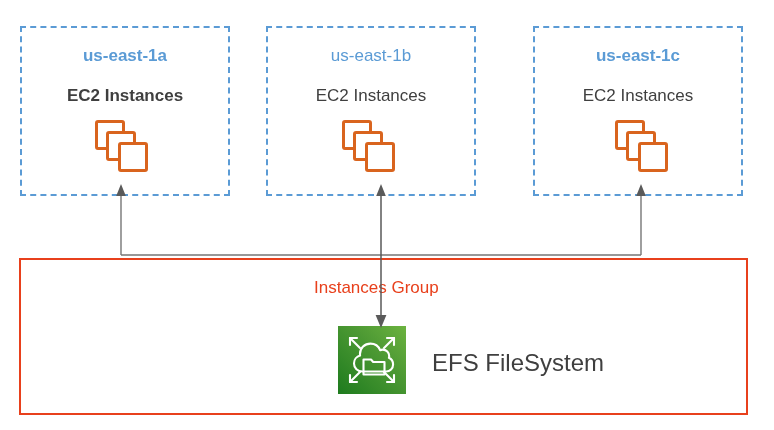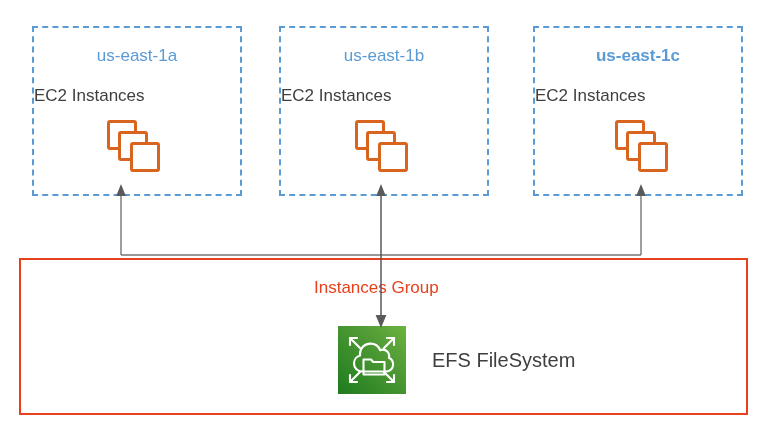--- a/index.html
+++ b/index.html
@@ -29,21 +29,21 @@
     right: 0;
     text-align: center;
     color: #5B9BD5;
     font-size: 17px;
     white-space: nowrap;
   }
   .az-subtitle {
     position: absolute;
     left: 0;
     right: 0;
-    text-align: left;
+    text-align: center;
     color: #3F3F3F;
     font-size: 17px;
     white-space: nowrap;
   }
 
   
   .ec2-icon {
     position: absolute;
     width: 56px;
     height: 52px;
@@ -79,50 +79,50 @@
   .efs-icon {
     position: absolute;
     width: 68px;
     height: 68px;
     background: linear-gradient(to bottom left, #6CB33F 0%, #4E9A34 38%, #1E7B1E 100%);
   }
   .efs-icon svg { display: block; }
   .efs-label {
     position: absolute;
     color: #3F3F3F;
-    font-size: 20px;
+    font-size: 24px;
     white-space: nowrap;
   }
 
   
   .connectors {
     position: absolute;
     left: 0;
     top: 0;
     width: 774px;
     height: 430px;
     pointer-events: none;
   }
 </style>
 </head>
 <body>
 
 <div id="canvas">
 
-  <div class="az-box" style="left:32px; top:26px; width:210px; height:170px;">
+  <div class="az-box" style="left:20px; top:26px; width:210px; height:170px;font-weight:bold;">
     <div class="az-title" style="top:18px;">us-east-1a</div>
     <div class="az-subtitle" style="top:58px;">EC2 Instances</div>
     <div class="ec2-icon" style="left:73px; top:92px;">
       <div class="ec2-sq s1"></div>
       <div class="ec2-sq s2"></div>
       <div class="ec2-sq s3"></div>
     </div>
   </div>
 
-  <div class="az-box" style="left:279px; top:26px; width:210px; height:170px;">
+  <div class="az-box" style="left:266px; top:26px; width:210px; height:170px;">
     <div class="az-title" style="top:18px;">us-east-1b</div>
     <div class="az-subtitle" style="top:58px;">EC2 Instances</div>
     <div class="ec2-icon" style="left:74px; top:92px;">
       <div class="ec2-sq s1"></div>
       <div class="ec2-sq s2"></div>
       <div class="ec2-sq s3"></div>
     </div>
   </div>
 
   <div class="az-box" style="left:533px; top:26px; width:210px; height:170px;">

